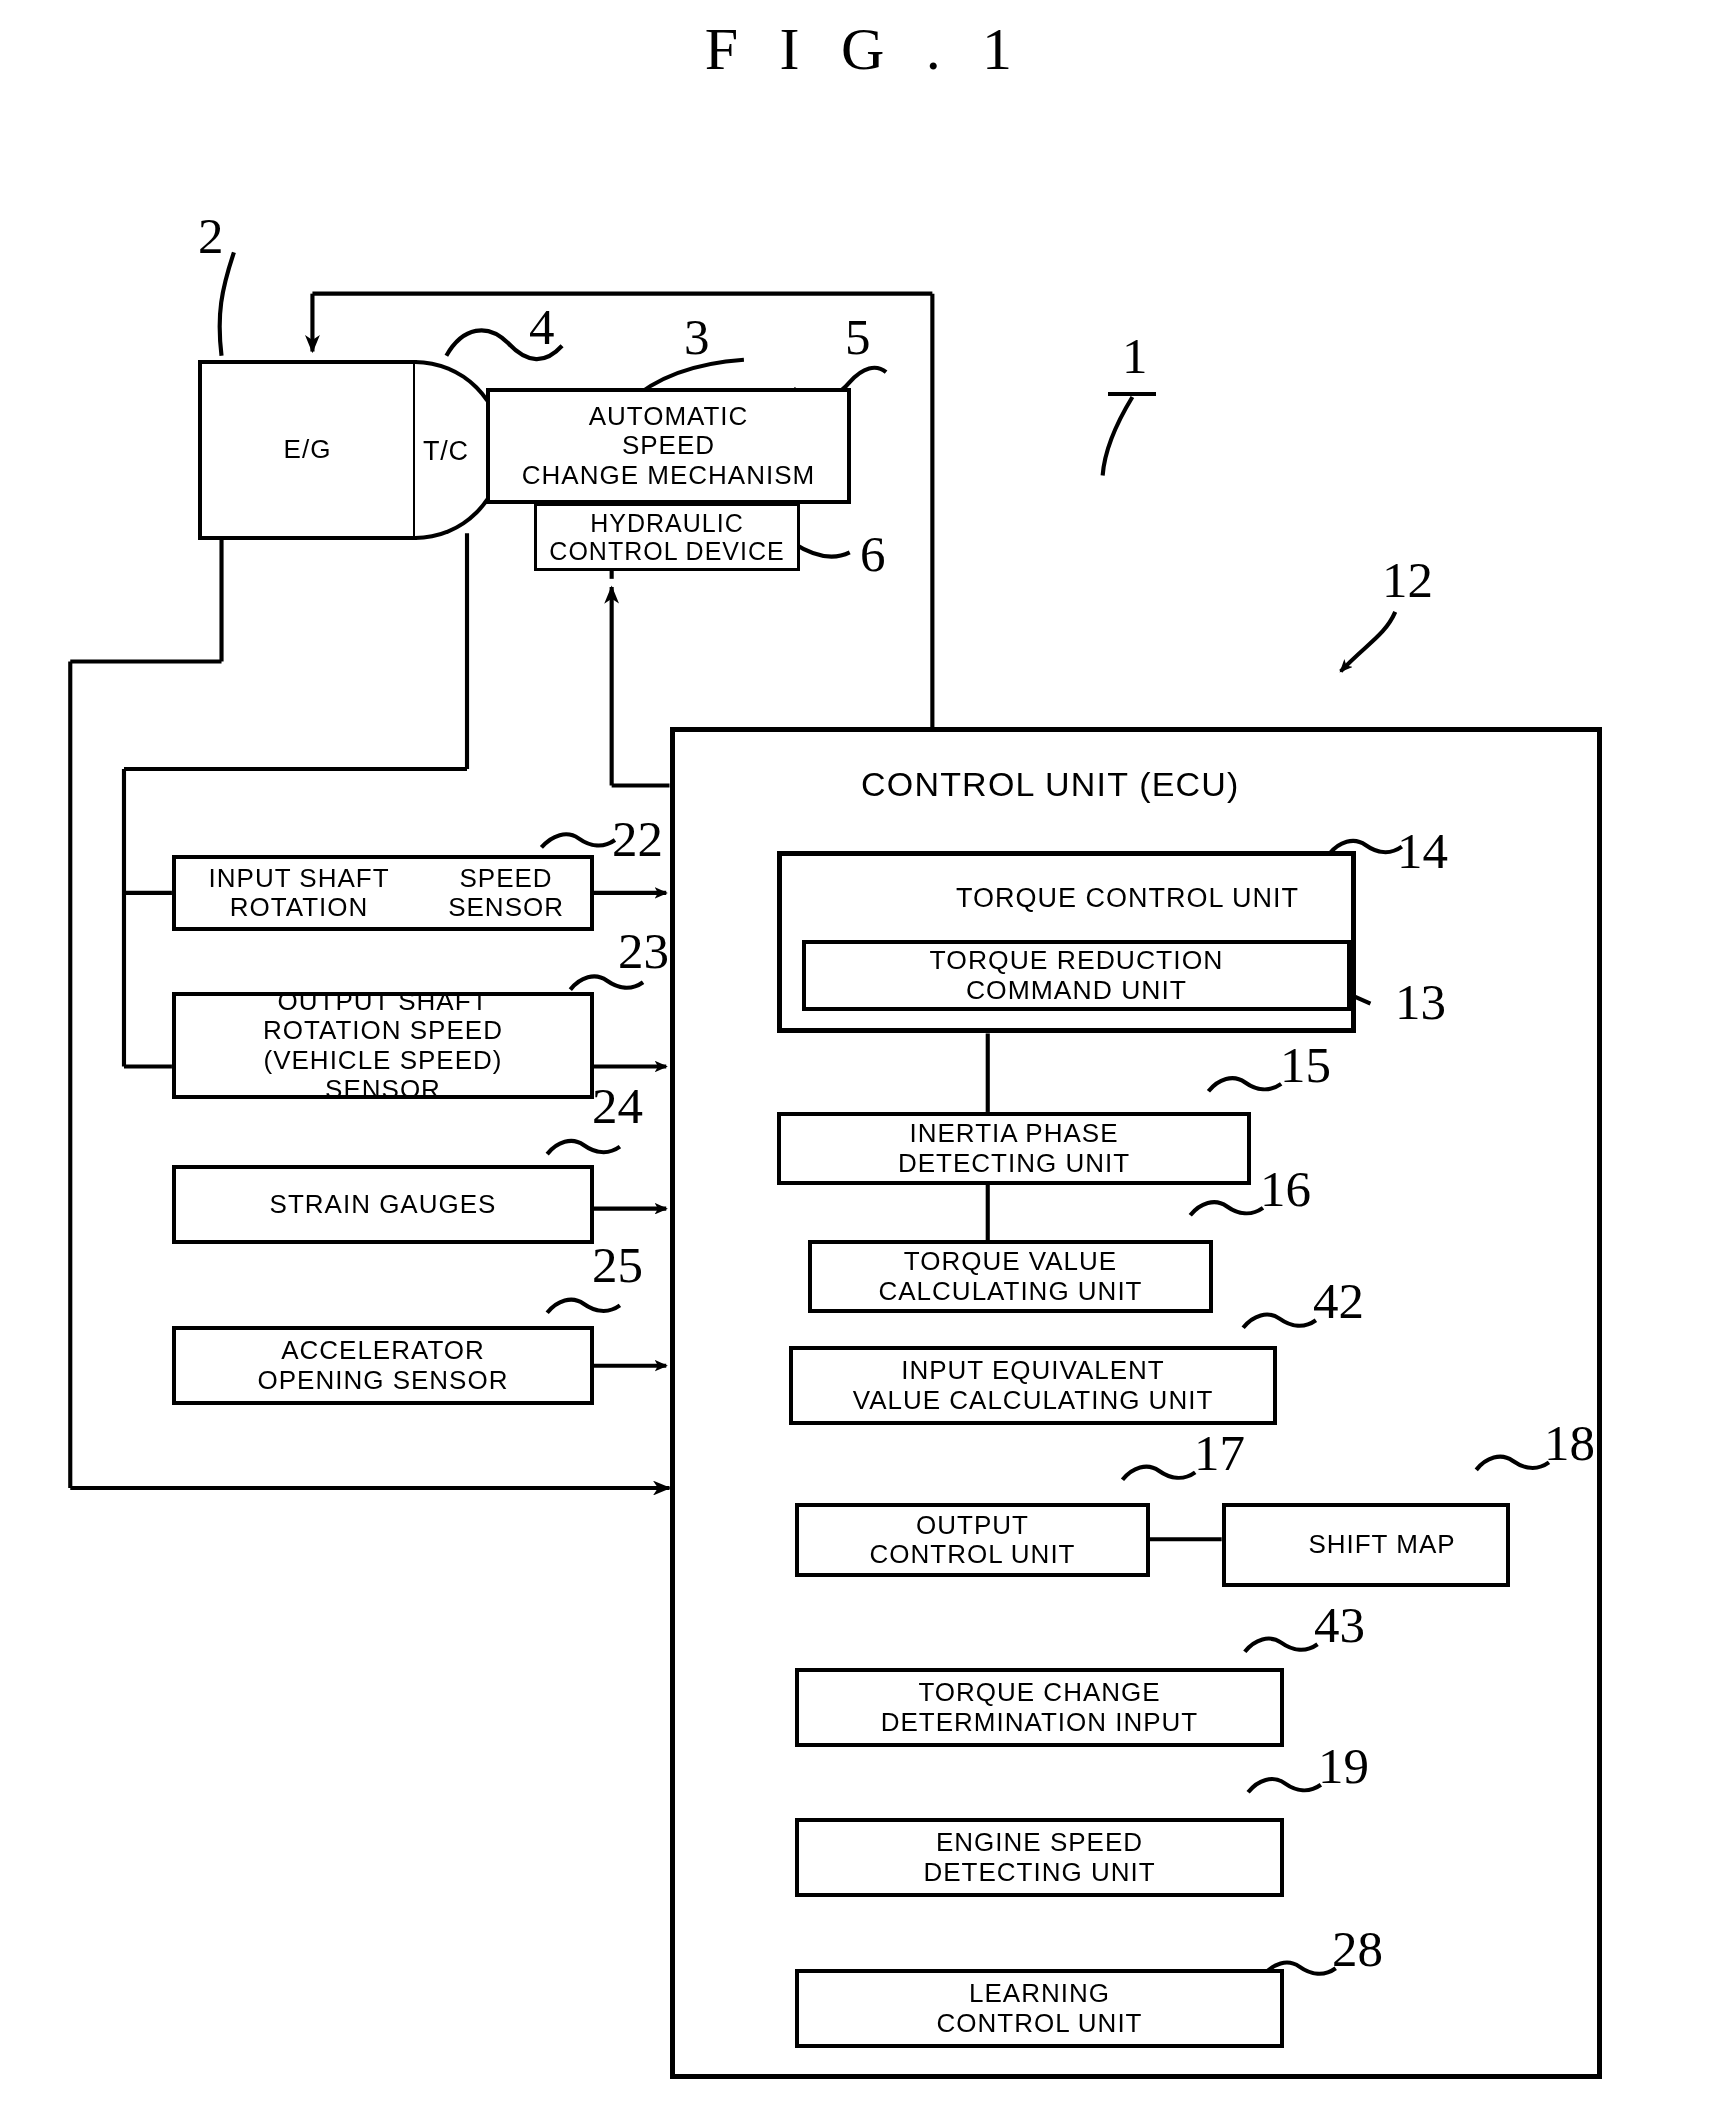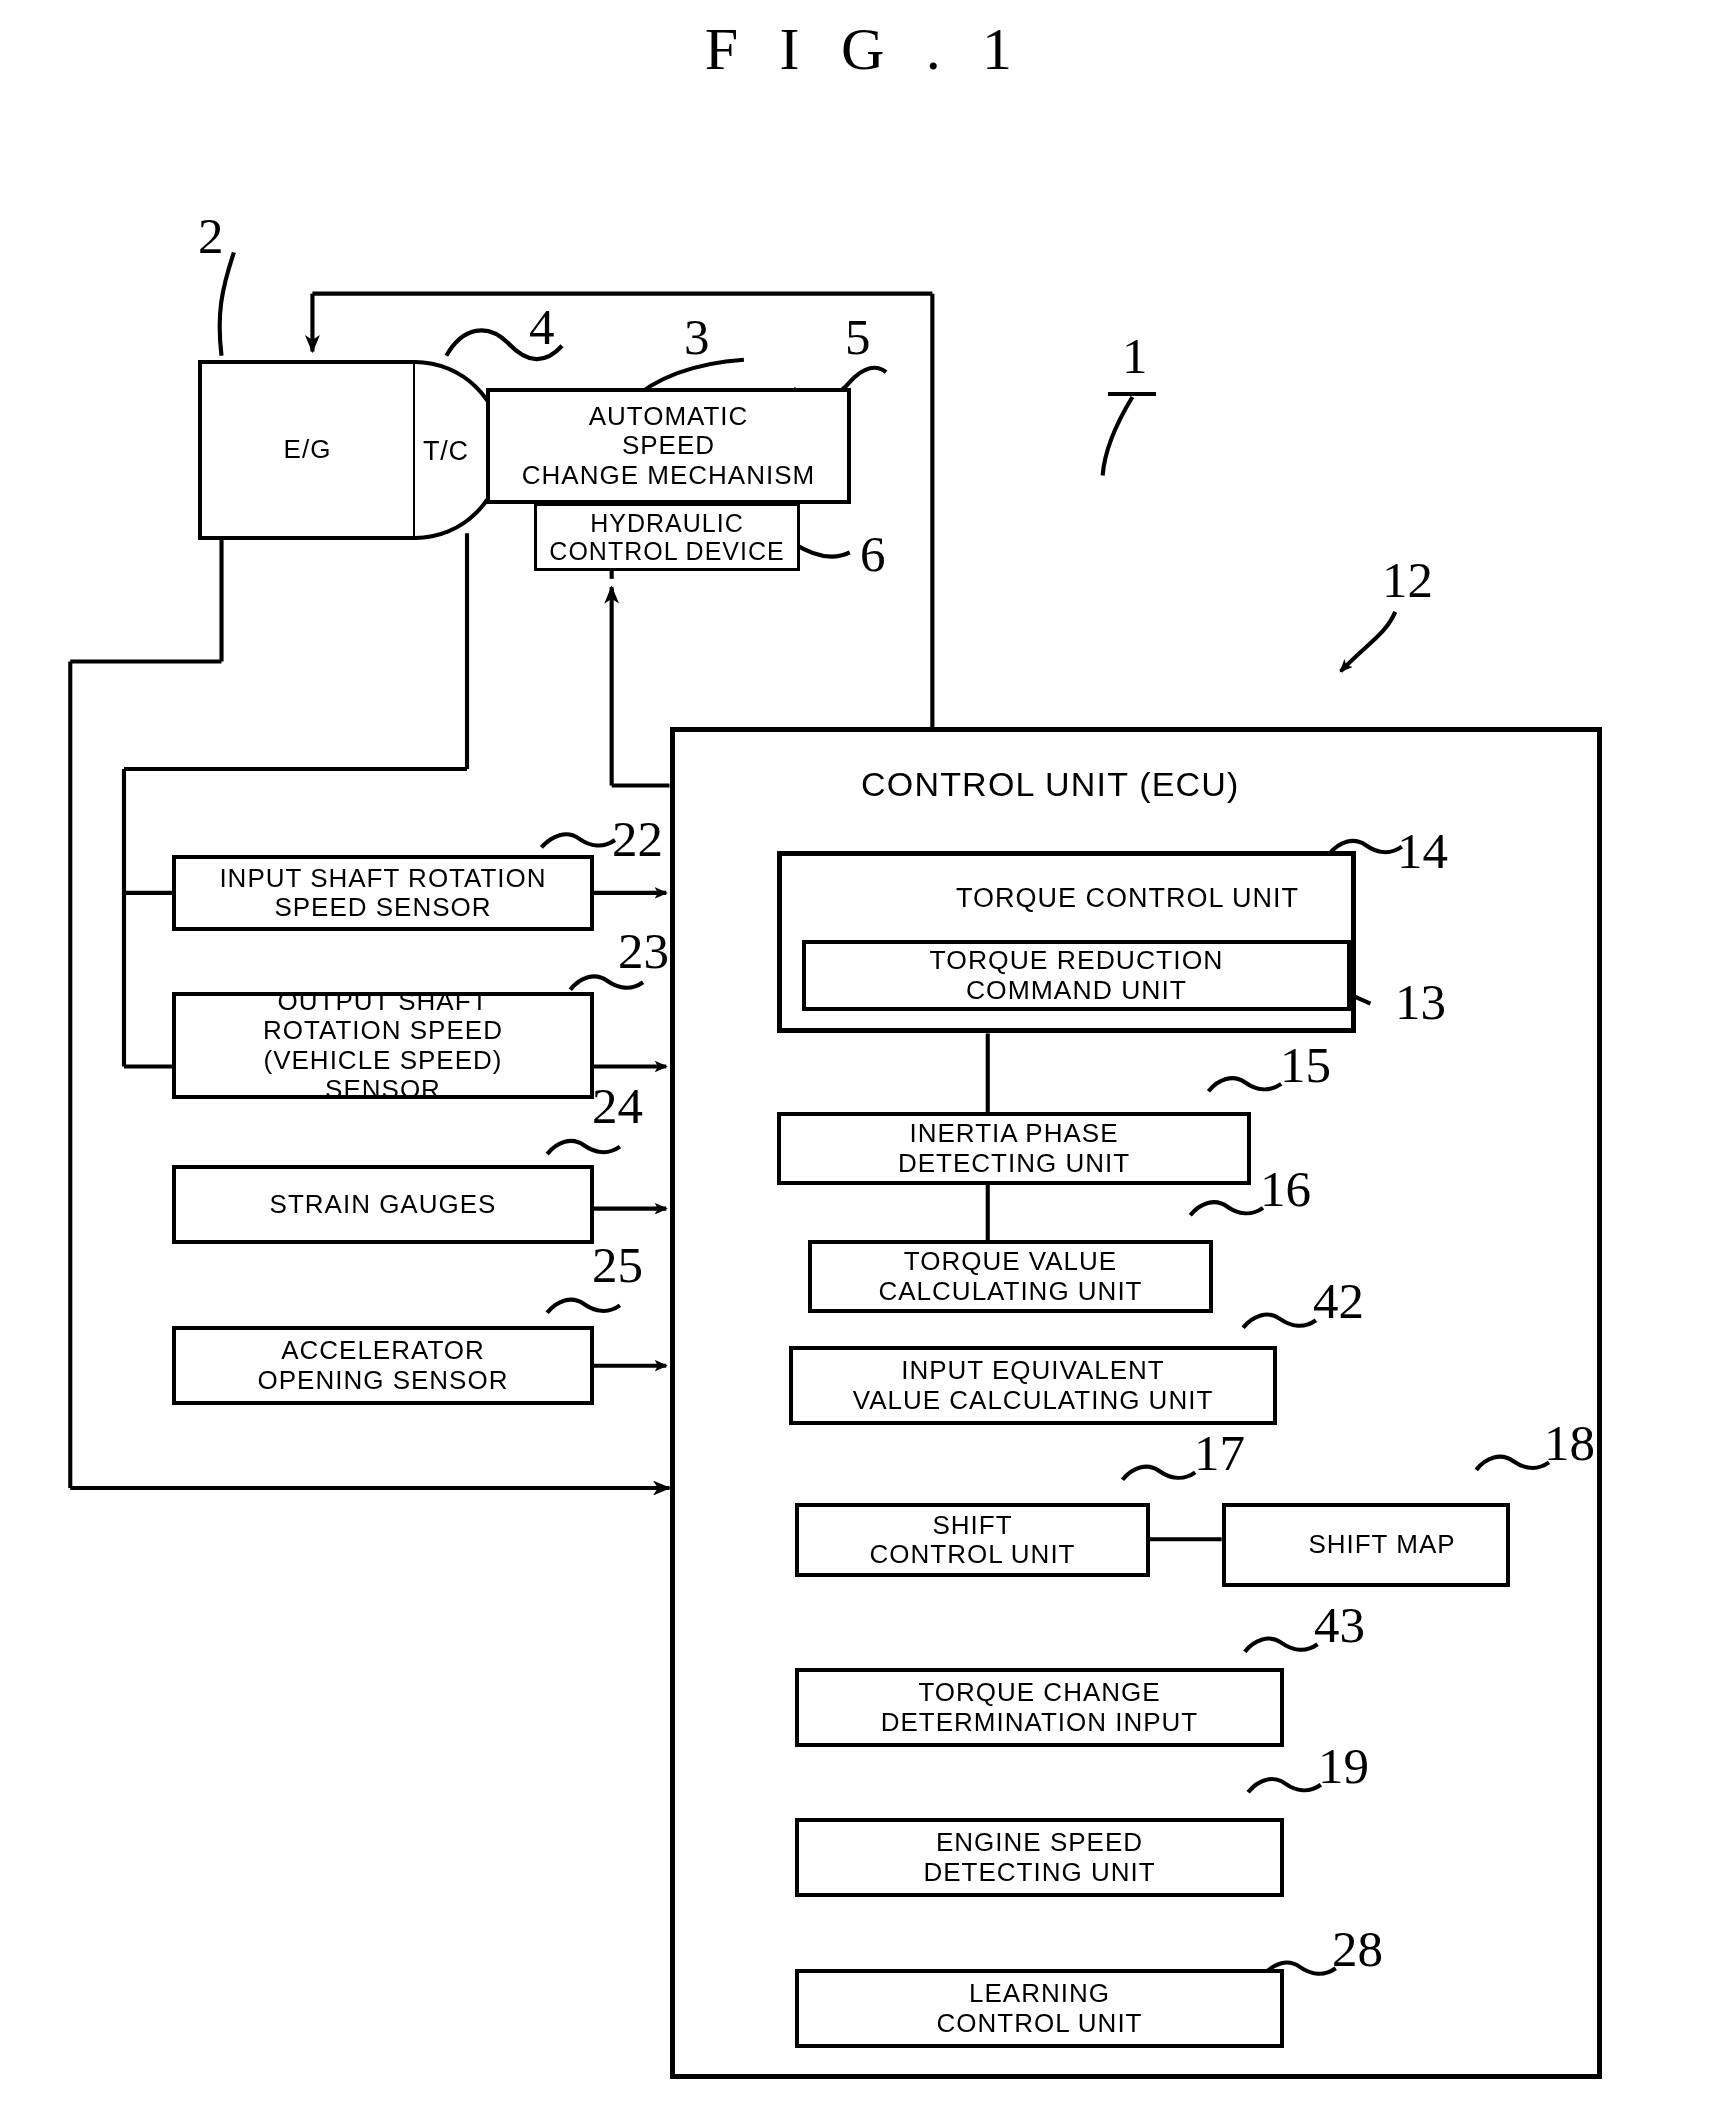--- a/index.html
+++ b/index.html
@@ -148,21 +148,21 @@
     <span class="txt">AUTOMATIC</span>
     <span class="txt">SPEED</span>
     <span class="txt">CHANGE MECHANISM</span>
   </div>
 
   <div class="box thin" style="left:534px;top:503px;width:266px;height:68px;flex-direction:column;font-size:25px;">
     <span class="txt">HYDRAULIC</span>
     <span class="txt">CONTROL DEVICE</span>
   </div>
 
-  <div class="box" style="left:172px;top:855px;width:422px;height:76px;flex-direction:column;">
+  <div class="box" style="left:172px;top:855px;width:422px;height:76px;flex-direction:row;">
     <span class="txt">INPUT SHAFT ROTATION</span>
     <span class="txt">SPEED SENSOR</span>
   </div>
 
   <div class="box" style="left:172px;top:992px;width:422px;height:107px;flex-direction:column;">
     <span class="txt">OUTPUT SHAFT</span>
     <span class="txt">ROTATION SPEED</span>
     <span class="txt">(VEHICLE SPEED)</span>
     <span class="txt">SENSOR</span>
   </div>
@@ -199,21 +199,21 @@
     <span class="txt">TORQUE VALUE</span>
     <span class="txt">CALCULATING UNIT</span>
   </div>
 
   <div class="box" style="left:789px;top:1346px;width:488px;height:79px;flex-direction:column;">
     <span class="txt">INPUT EQUIVALENT</span>
     <span class="txt">VALUE CALCULATING UNIT</span>
   </div>
 
   <div class="box" style="left:795px;top:1503px;width:355px;height:74px;flex-direction:column;">
-    <span class="txt">SHIFT</span>
+    <span class="txt">OUTPUT</span>
     <span class="txt">CONTROL UNIT</span>
   </div>
 
   <div class="box" style="left:1222px;top:1503px;width:288px;height:84px;padding-left:32px;">
     <span class="txt">SHIFT MAP</span>
   </div>
 
   <div class="box" style="left:795px;top:1668px;width:489px;height:79px;flex-direction:column;">
     <span class="txt">TORQUE CHANGE</span>
     <span class="txt">DETERMINATION INPUT</span>

